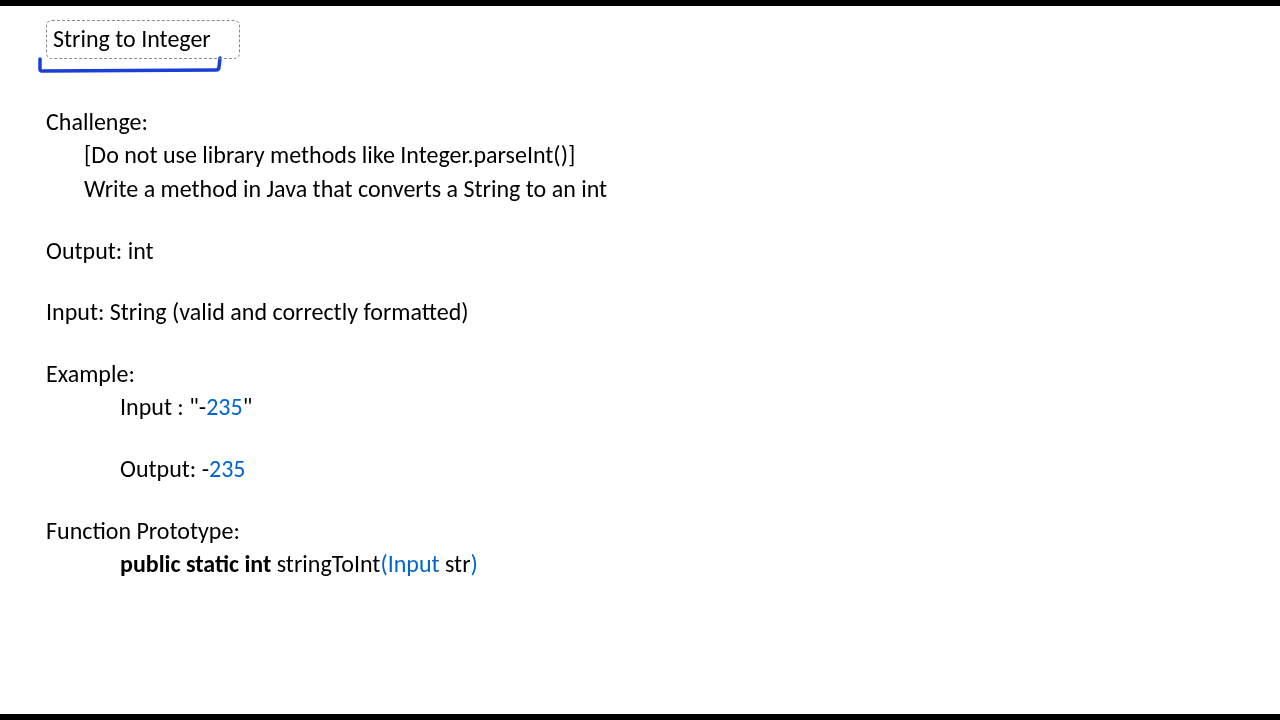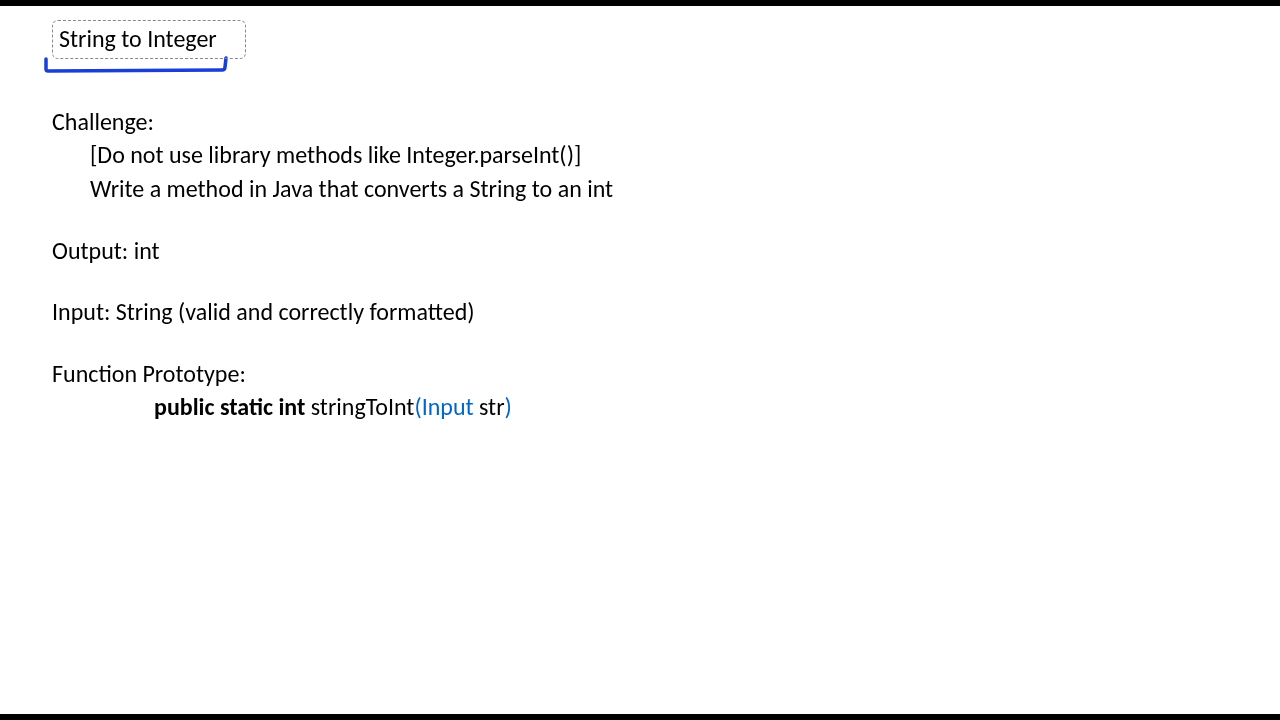--- a/index.html
+++ b/index.html
@@ -22,21 +22,21 @@
   }
   .black-bar-bottom {
     position: absolute;
     bottom: 0; left: 0; right: 0;
     height: 6px;
     background: #000;
   }
   .page {
     position: absolute;
     top: 6px;
-    left: 6px;
+    left: 0;
     right: 0;
     padding: 14px 46px 0 46px;
   }
   .title-box {
     display: inline-block;
     border: 1px dashed #888;
     border-radius: 6px;
     padding: 4px 28px 4px 6px;
     font-size: 24px;
     line-height: 1.2;
@@ -56,21 +56,21 @@
   .indent1 {
     margin-left: 38px;
   }
   .indent2 {
     margin-left: 74px;
   }
   .line {
     line-height: 1.4;
   }
   .blue { color: #0066cc; }
-  .bold { font-weight: bold; margin-left: 28px; }
+  .bold { font-weight: bold; }
 </style>
 </head>
 <body>
 
 <div class="black-bar-top"></div>
 <div class="black-bar-bottom"></div>
 
 <div class="page">
 
   <div class="title-box">
@@ -88,19 +88,24 @@
   </div>
 
   <div class="section">
     <div class="line"><span class="heading">Output</span><span>: int</span></div>
   </div>
 
   <div class="section">
     <div class="line"><span class="heading">Input</span><span>: String (valid and correctly formatted)</span></div>
   </div>
 
+  <div class="section">
+    <div class="line"><span class="heading">Example</span>:</div>
+    <div class="line indent2"><span>Input : "-</span><span class="blue">235</span><span>"</span></div>
+    <div class="line indent2" style="margin-top:28px"><span>Output: -</span><span class="blue">235</span></div>
+  </div>
 
   <div class="section">
     <div class="line"><span class="heading">Function Prototype</span>:</div>
     <div class="line indent2"><span class="bold">public static int</span><span> stringToInt</span><span class="blue">(</span><span class="blue">Input</span><span> str</span><span class="blue">)</span></div>
   </div>
 
 </div>
 
 </body></html>

